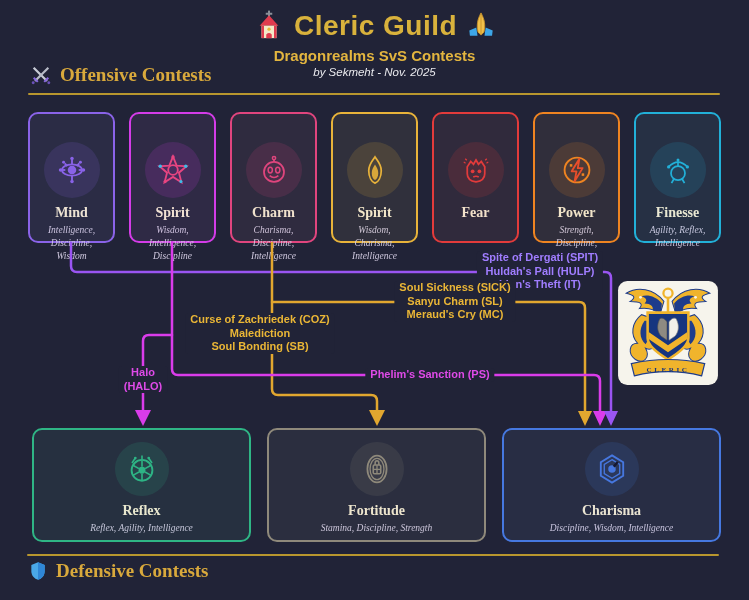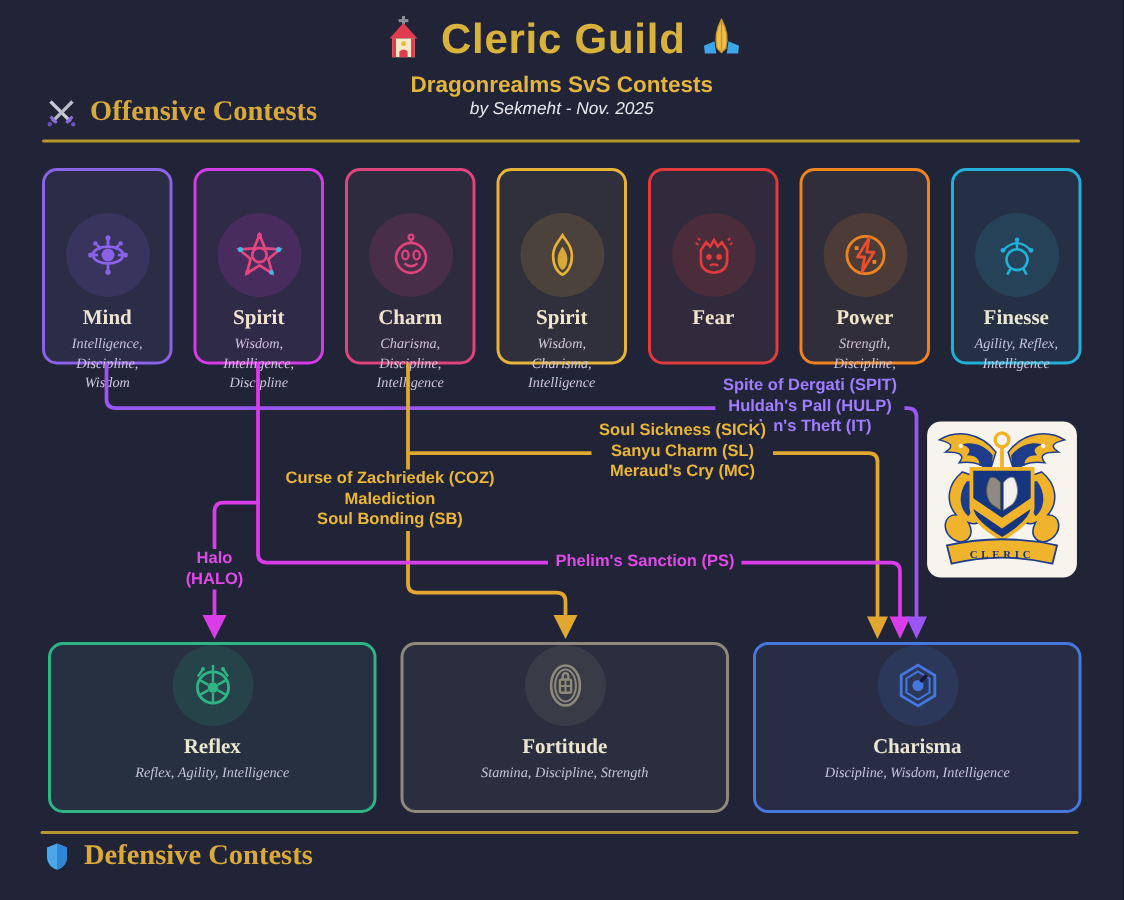--- a/index.html
+++ b/index.html
@@ -37,21 +37,21 @@
   .ocard{width:87px;height:131px;padding-top:28px}
   .iconc{position:relative;width:56px;height:56px;margin:0 auto;border-radius:50%;
          display:flex;align-items:center;justify-content:center;color:var(--accent)}
   .iconc::before{content:"";position:absolute;inset:0;border-radius:50%;background:var(--accent);opacity:.15}
   .iconc svg{position:relative}
   .card-name{margin-top:7px;font-family:"Liberation Serif",serif;font-weight:bold;
              font-size:14px;color:var(--cream)}
   .card-stats{margin-top:3px;padding:0 5px;font-family:"Liberation Serif",serif;
               font-style:italic;font-size:9.5px;line-height:1.35;color:var(--stats-color)}
   .botrow{position:absolute;left:32px;top:428px;display:flex;gap:16px}
-  .dcard{width:219px;height:114px;padding-top:0}
+  .dcard{width:219px;height:114px;padding-top:12px}
   .dcard .iconc{width:54px;height:54px}
 
   
   .lbl{position:absolute;transform:translateX(-50%);text-align:center;font-size:11px;
        font-weight:bold;line-height:13.5px;background:var(--bg);padding:0 5px;border-radius:3px;
        white-space:nowrap}
   .lbl-purple{color:var(--label-purple)}
   .lbl-gold{color:var(--label-gold)}
   .lbl-magenta{color:var(--label-magenta)}
 

